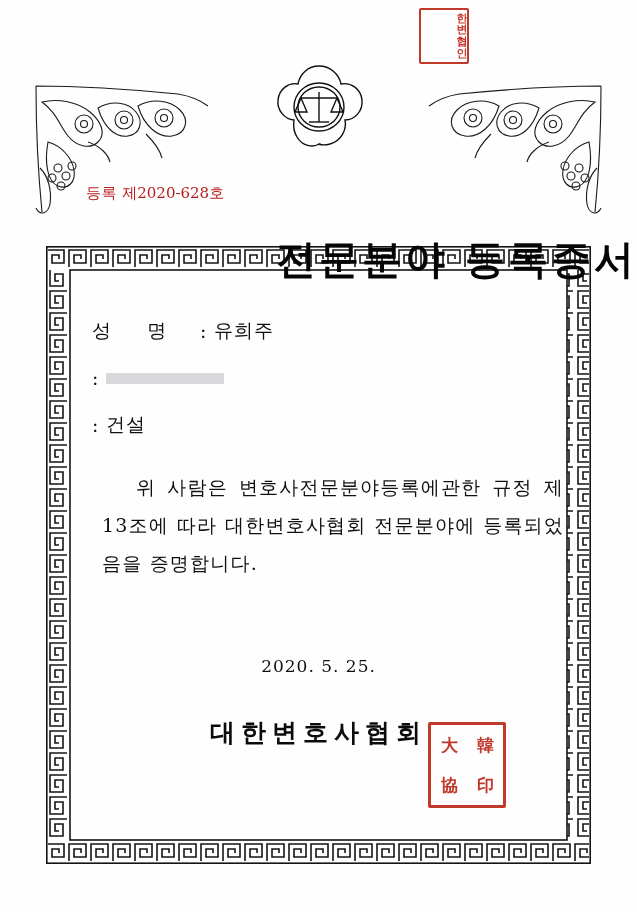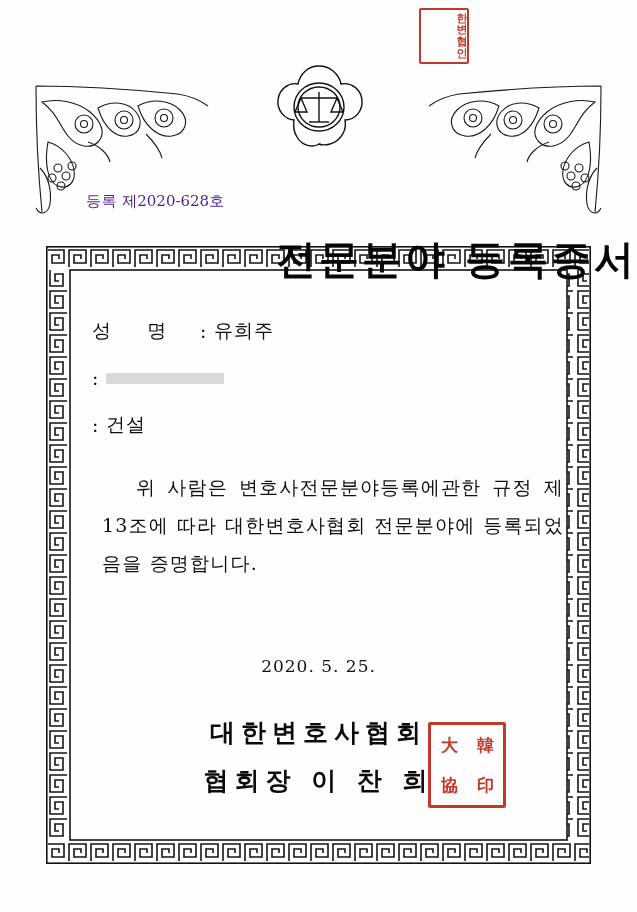--- a/index.html
+++ b/index.html
@@ -70,26 +70,26 @@
     position: absolute;
     left: 46px;
     top: 246px;
     width: 545px;
     height: 618px;
   }
 
   
   .reg-no {
     position: absolute;
-    top: 192px;
+    top: 184px;
     left: 86px;
     font-size: 15px;
     font-family: "DejaVu Serif", serif;
     letter-spacing: 0.5px;
-    color: #4c1d95;
+    color: #b91c1c;
   }
   .reg-no .num { letter-spacing: 0px; }
 
   .title {
     position: absolute;
     top: 232px;
     left: 0;
     width: 100%;
     text-align: right;
     font-size: 40px;
@@ -331,21 +331,20 @@
     </div>
   </div>
 
   <div class="statement">
     <span class="indent"></span><span>위  사람은  변호사전문분야등록에관한  규정 제13조에 따라 대한변호사협회 전문분야에 등록되었음을 증명합니다.</span>
   </div>
 
   <div class="date">2020. 5. 25.</div>
 
   <div class="issuer">대한변호사협회</div>
-  <div class="issuer-line2">협회장  이 찬 희</div>
 
   <div class="sign-seal">
     <span>大</span>
     <span>韓</span>
     <span>協</span>
     <span>印</span>
   </div>
 
 </div>
 

